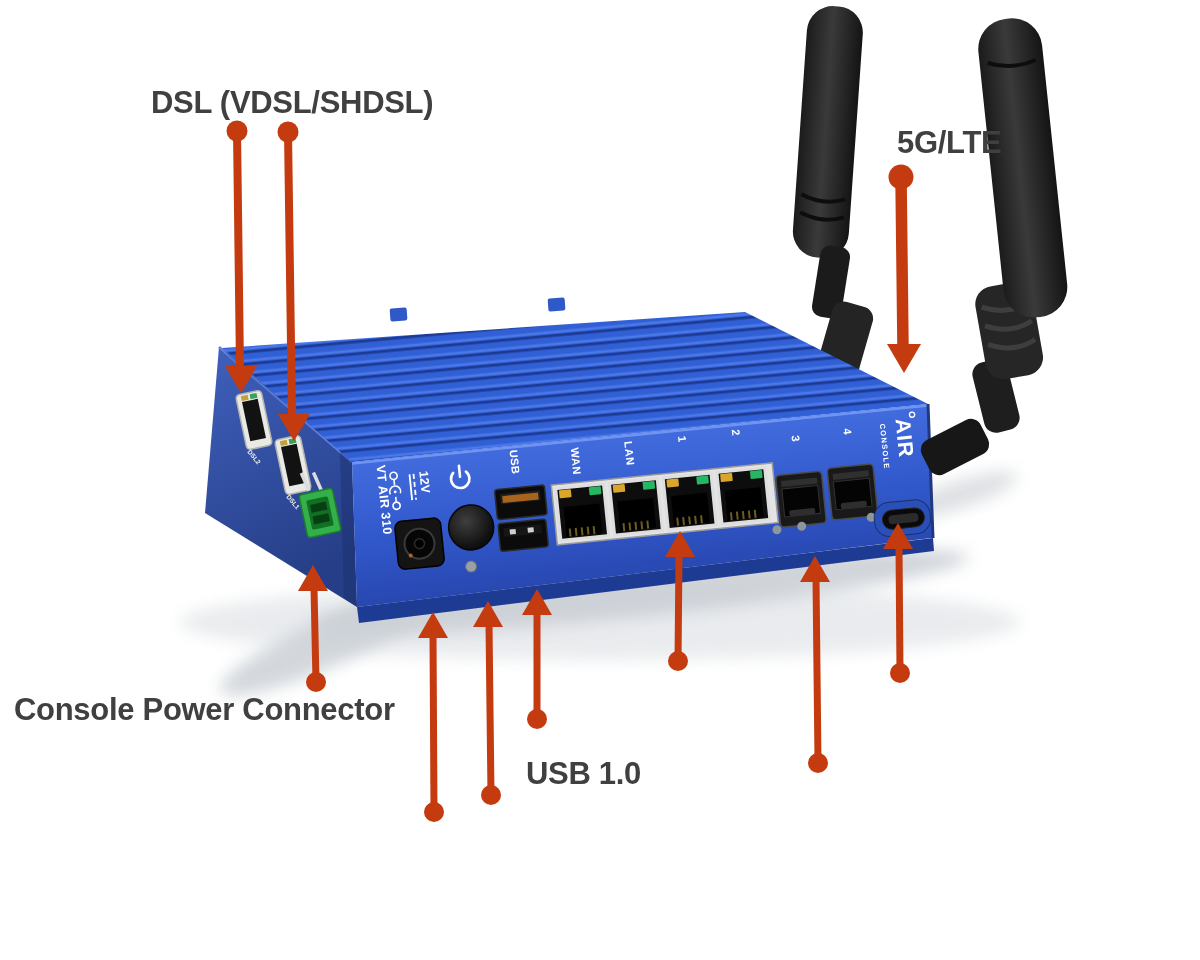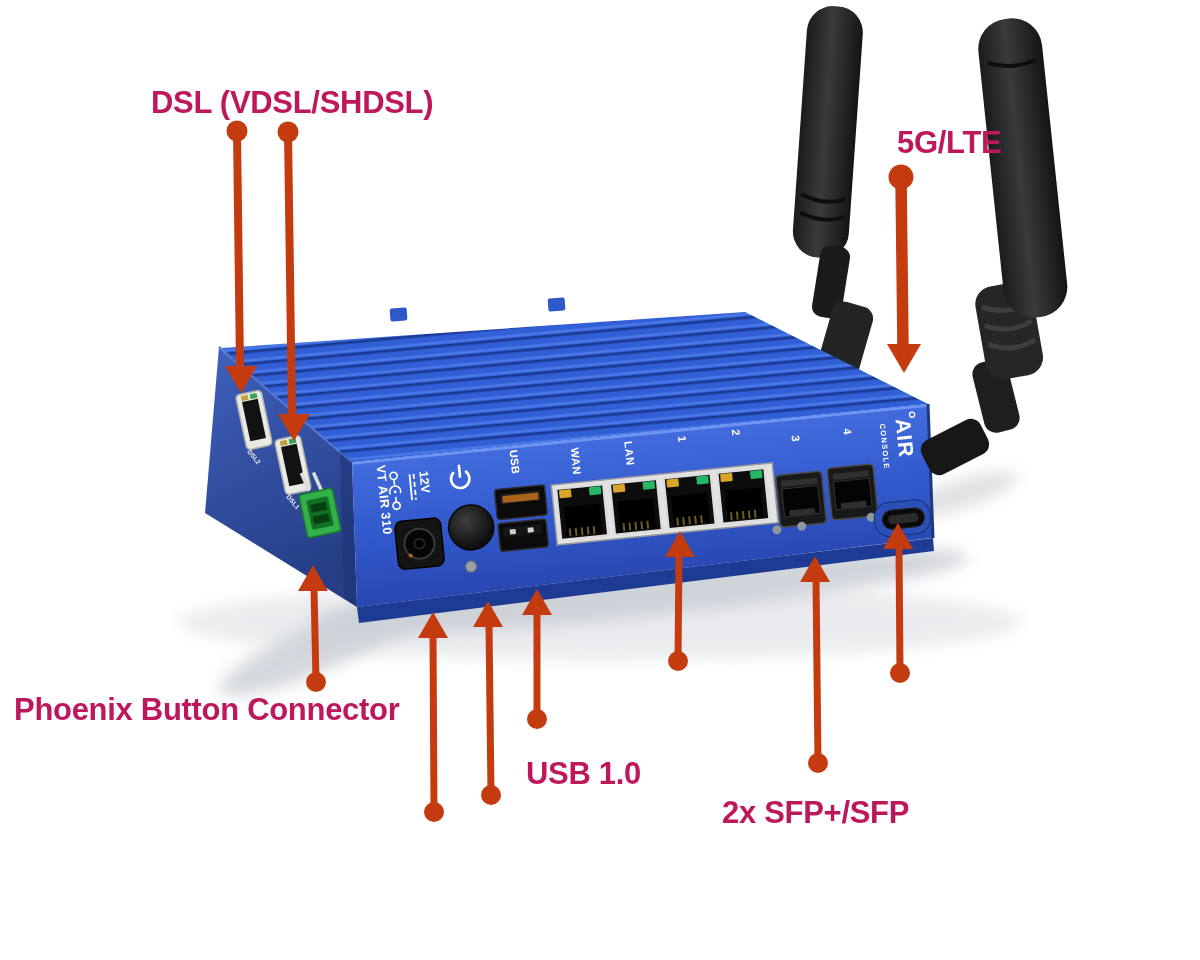--- a/index.html
+++ b/index.html
@@ -1,19 +1,19 @@
 <!DOCTYPE html>
 <html><head>
 <meta charset="utf-8">
 <style>
   html,body{margin:0;padding:0;background:#fff;}
   .stage{position:relative;width:1200px;height:960px;background:#ffffff;overflow:hidden;
          font-family:"Liberation Sans",sans-serif;}
   .stage svg{position:absolute;left:0;top:0;}
-  .lbl{position:absolute;font:700 31px "Liberation Sans",sans-serif;color:#be185d;
+  .lbl{position:absolute;font:700 31px "Liberation Sans",sans-serif;color:#404040;
        letter-spacing:-0.3px;white-space:nowrap;line-height:1;}
   .devtext{fill:#ffffff;font-family:"Liberation Sans",sans-serif;font-weight:700;}
 </style>
 </head>
 <body>
 
 <div class="stage">
 
 <svg width="1200" height="960" viewBox="0 0 1200 960">
   <defs>
@@ -266,17 +266,16 @@
     <polygon points="815,556 800,582 830,582" stroke="none"></polygon>
 
     <line x1="900" y1="673" x2="899" y2="546" stroke-width="7"></line>
     <circle cx="900" cy="673" r="10" stroke="none"></circle>
     <polygon points="898,523 883,549 913,549" stroke="none"></polygon>
   </g>
 </svg>
 
 <div class="lbl" style="left:151px;top:87px">DSL (VDSL/SHDSL)</div>
 <div class="lbl" style="left:897px;top:127px">5G/LTE</div>
-<div class="lbl" style="left:14px;top:694px">Phoenix Button Connector</div>
+<div class="lbl" style="left:14px;top:694px">Console Power Connector</div>
 <div class="lbl" style="left:526px;top:758px">USB 1.0</div>
-<div class="lbl" style="left:722px;top:797px">2x SFP+/SFP</div>
 
 </div>
 
 </body></html>

